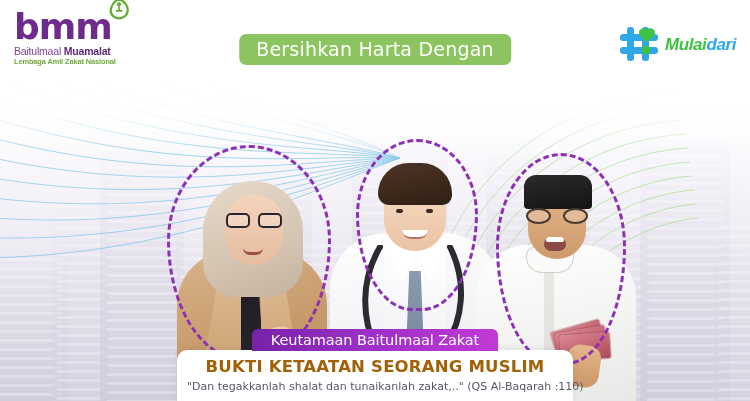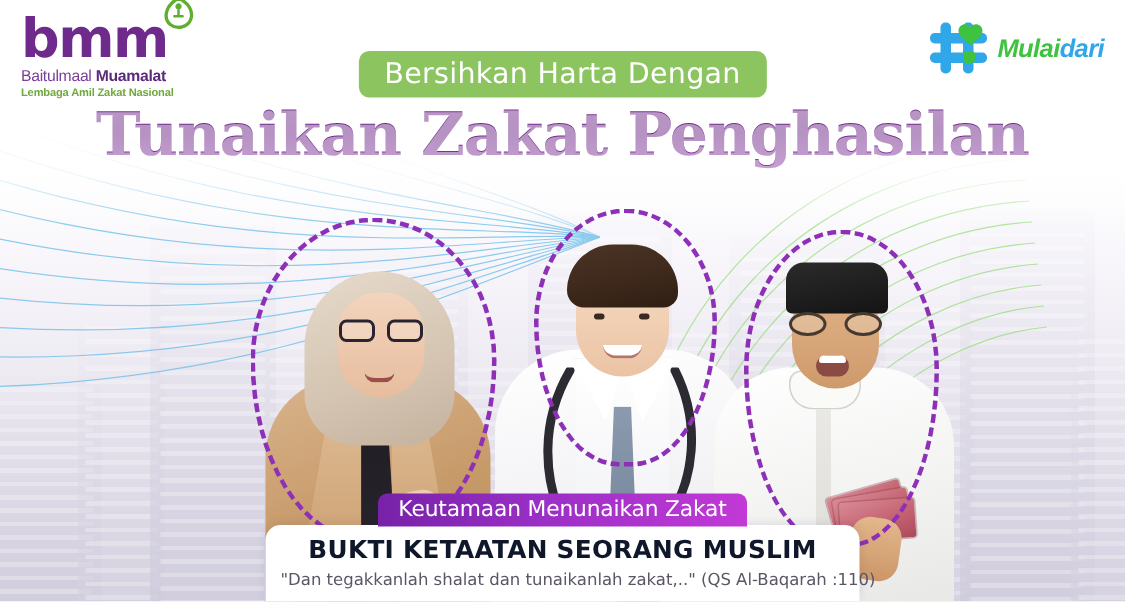--- a/index.html
+++ b/index.html
@@ -66,21 +66,21 @@
   }
   .logo-bmm .l1{
     font-size:10.5px; font-weight:400; color:#7B3F99; letter-spacing:-0.2px; margin-top:1px;
   }
   .logo-bmm .l1 b{ color:#5C2A7A; }
   .logo-bmm .l2{
     font-size:7.4px; font-weight:700; color:#6FA83C; letter-spacing:-0.1px;
   }
 
   
-  .logo-msk{ position:absolute; right:14px; top:12px; display:flex; align-items:center; gap:5px;}
+  .logo-msk{ position:absolute; right:14px; top:24px; display:flex; align-items:center; gap:5px;}
   .logo-msk .hash{ width:42px; height:40px; flex:none; }
   .logo-msk .txt{ line-height:1.0; }
   .logo-msk .r1{ font-size:17px; font-weight:700; font-style:italic; letter-spacing:-.4px; }
   .logo-msk .r2{ font-size:21px; font-weight:700; font-style:italic; letter-spacing:-.5px; color:#3FC23F; margin-top:-1px;}
   .logo-msk .g{ color:#3FC23F; }
   .logo-msk .b{ color:#2FA7E8; }
 
   
   .eyebrow{
     position:absolute; left:50%; transform:translateX(-50%); top:34px;
@@ -270,21 +270,21 @@
     color:#ffffff; font-size:14.5px; text-align:center;
     font-family:"DejaVu Sans", sans-serif; letter-spacing:-.1px;
   }
   .card{
     position:relative; margin-top:-1px;
     background:#ffffff; border-radius:10px 10px 0 0;
     padding:7px 10px 8px 10px; text-align:center;
     box-shadow:0 -1px 6px rgba(60,40,80,.10);
   }
   .card .t1{
-    font-size:16.5px; font-weight:700; color:#0f172a;
+    font-size:16.5px; font-weight:700; color:#a16207;
     letter-spacing:.2px; font-family:"DejaVu Sans", sans-serif;
     white-space:nowrap;
   }
   .card .t2{
     margin-top:4px; font-size:11px; color:#5b5566;
     font-family:"DejaVu Sans", sans-serif; white-space:nowrap;
   }
 </style>
 </head>
 <body>
@@ -423,23 +423,22 @@
       </g>
       <path d="M29 6 c2.6-3.4 8-1.6 8 2.6 c0 3.6-5 7-8 9.4 c-3-2.4-8-5.8-8-9.4 c0-4.2 5.4-6 8-2.6 Z" fill="#3FC23F"></path>
       <rect x="24" y="22" width="8" height="8" rx="2.6" fill="#3FC23F"></rect>
     </svg>
     <div class="txt">
       <div class="r1"><span class="g">Mulai</span><span class="b">dari</span></div>
     </div>
   </div>
 
   <div class="eyebrow">Bersihkan Harta Dengan</div>
-  <div class="headline">Tunaikan Zakat Penghasilan</div>
 
   <div class="bottom">
-    <div class="pill">Keutamaan Menunaikan Zakat</div>
+    <div class="pill">Keutamaan Baitulmaal Zakat</div>
     <div class="card">
       <div class="t1">BUKTI KETAATAN SEORANG MUSLIM</div>
       <div class="t2">"Dan tegakkanlah shalat dan tunaikanlah zakat,.." (QS Al-Baqarah :110)</div>
     </div>
   </div>
 
 </div>
 
 </body></html>

